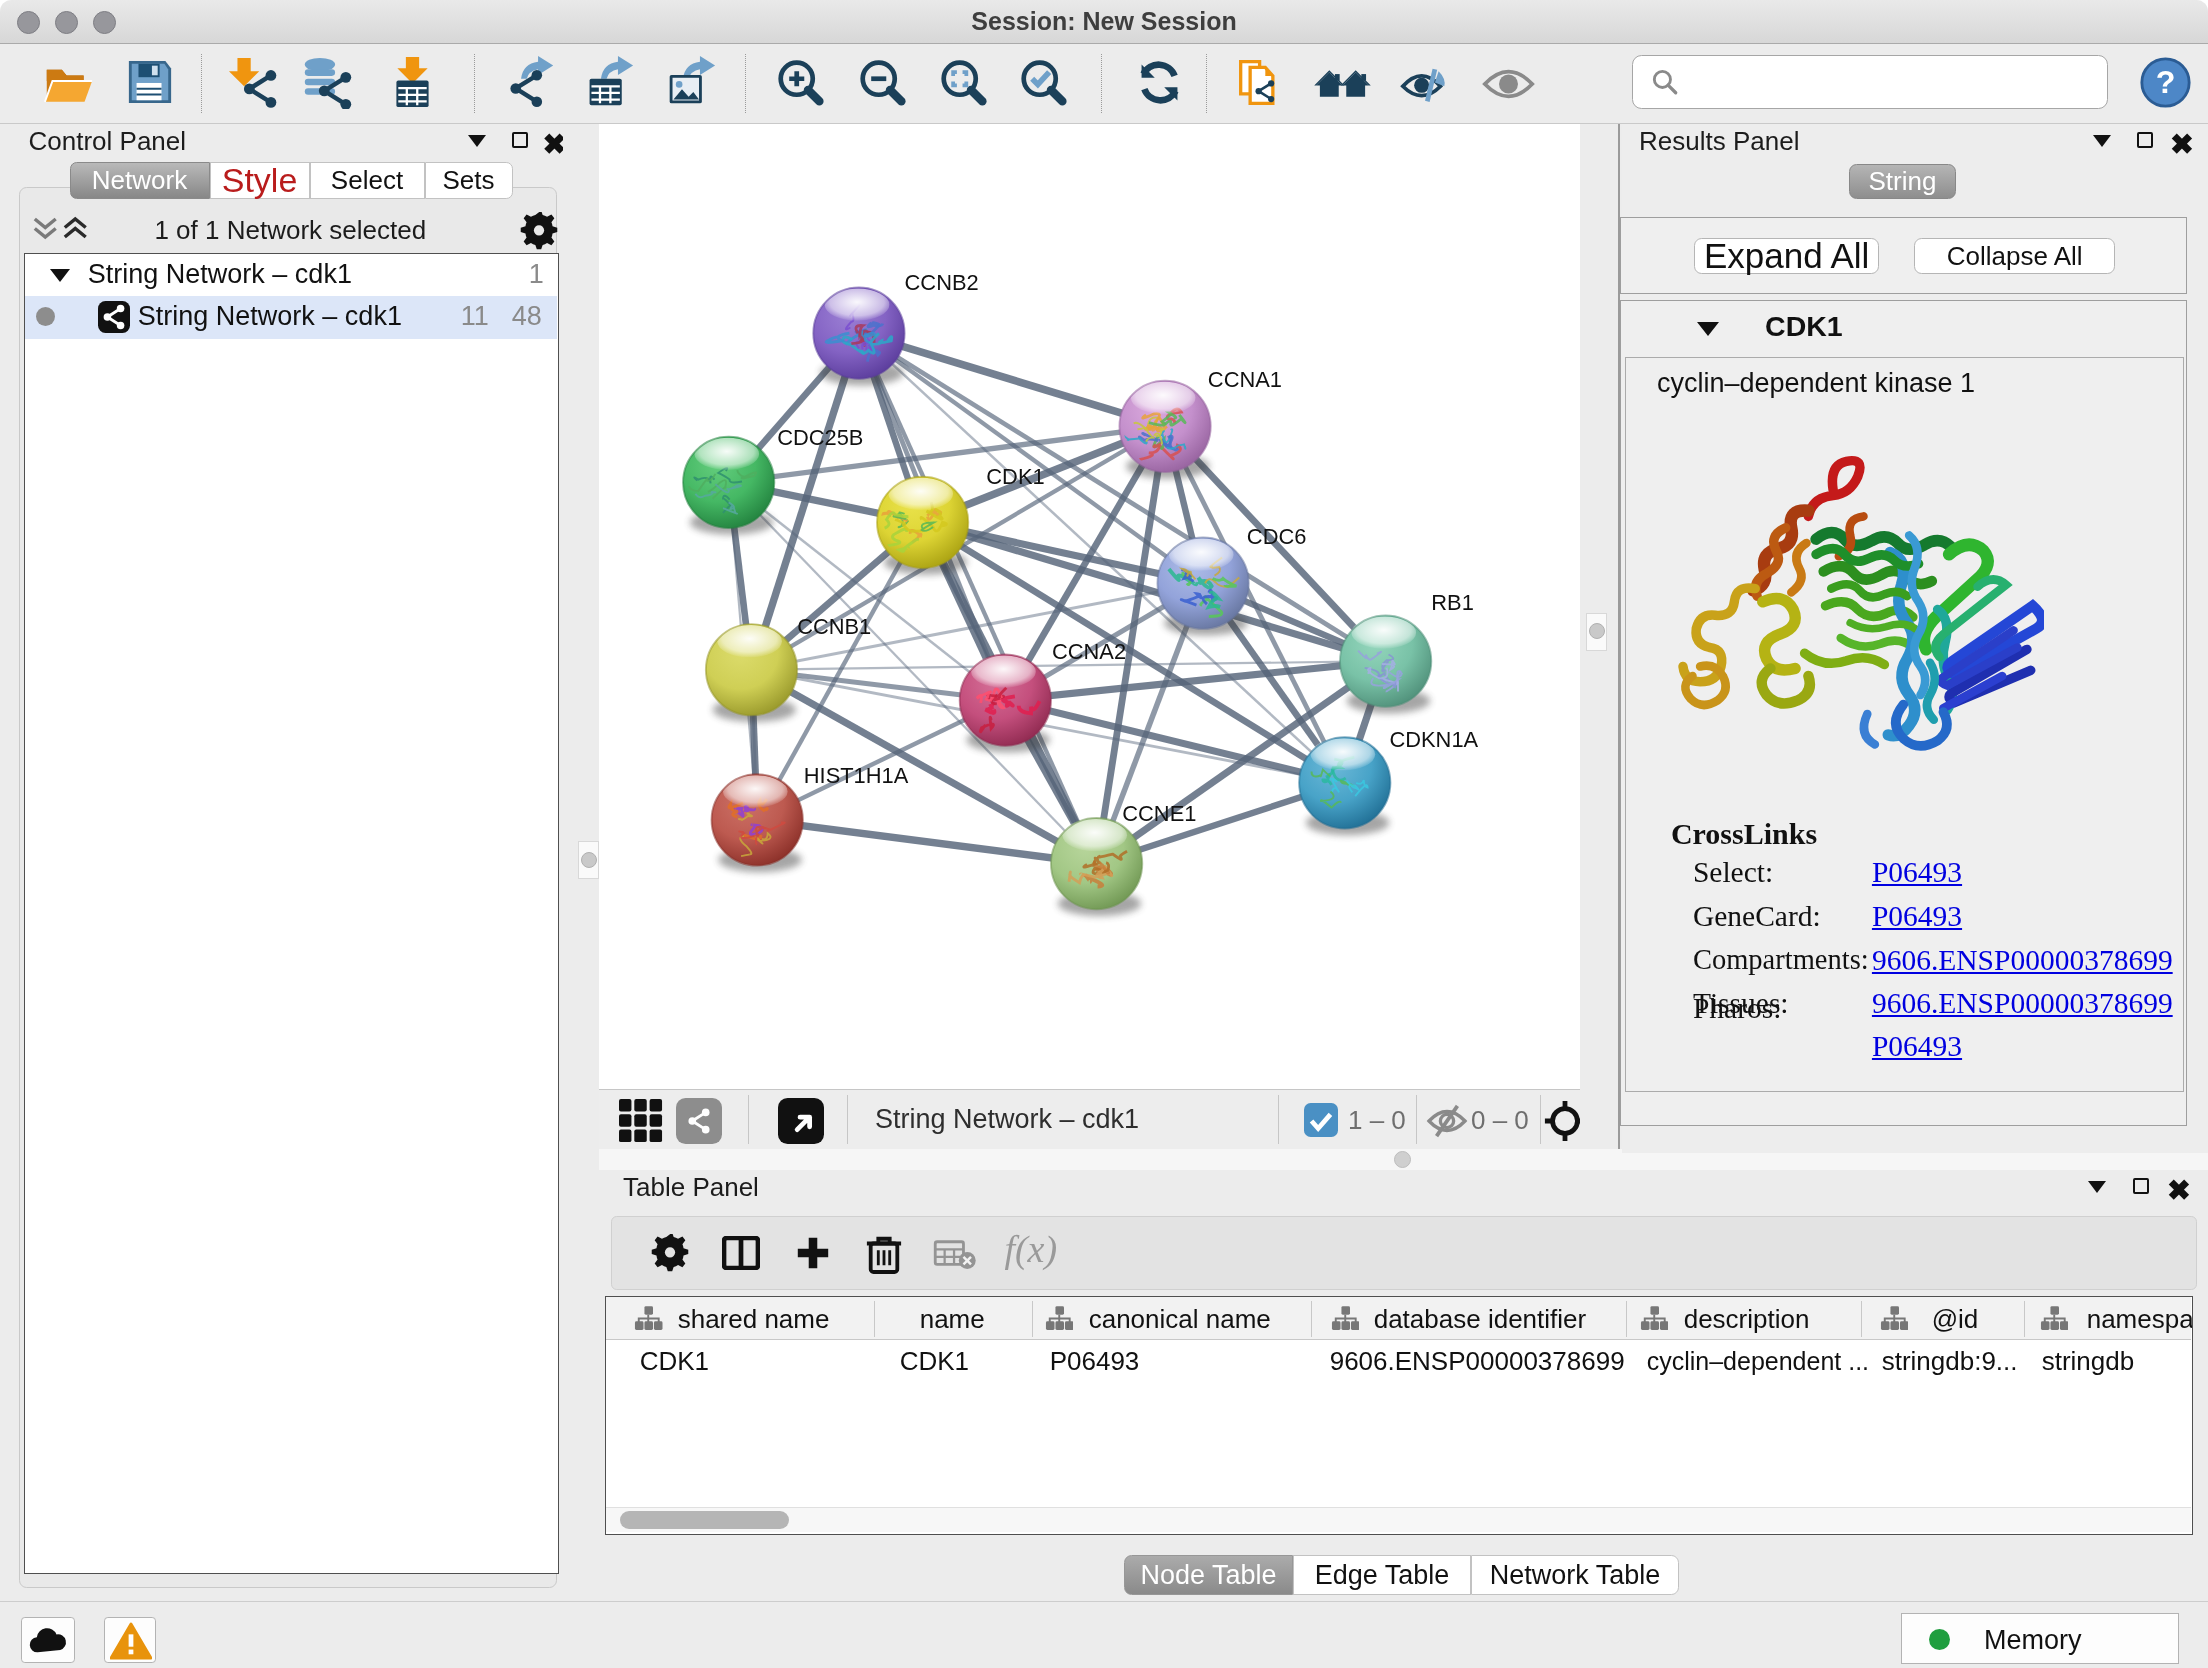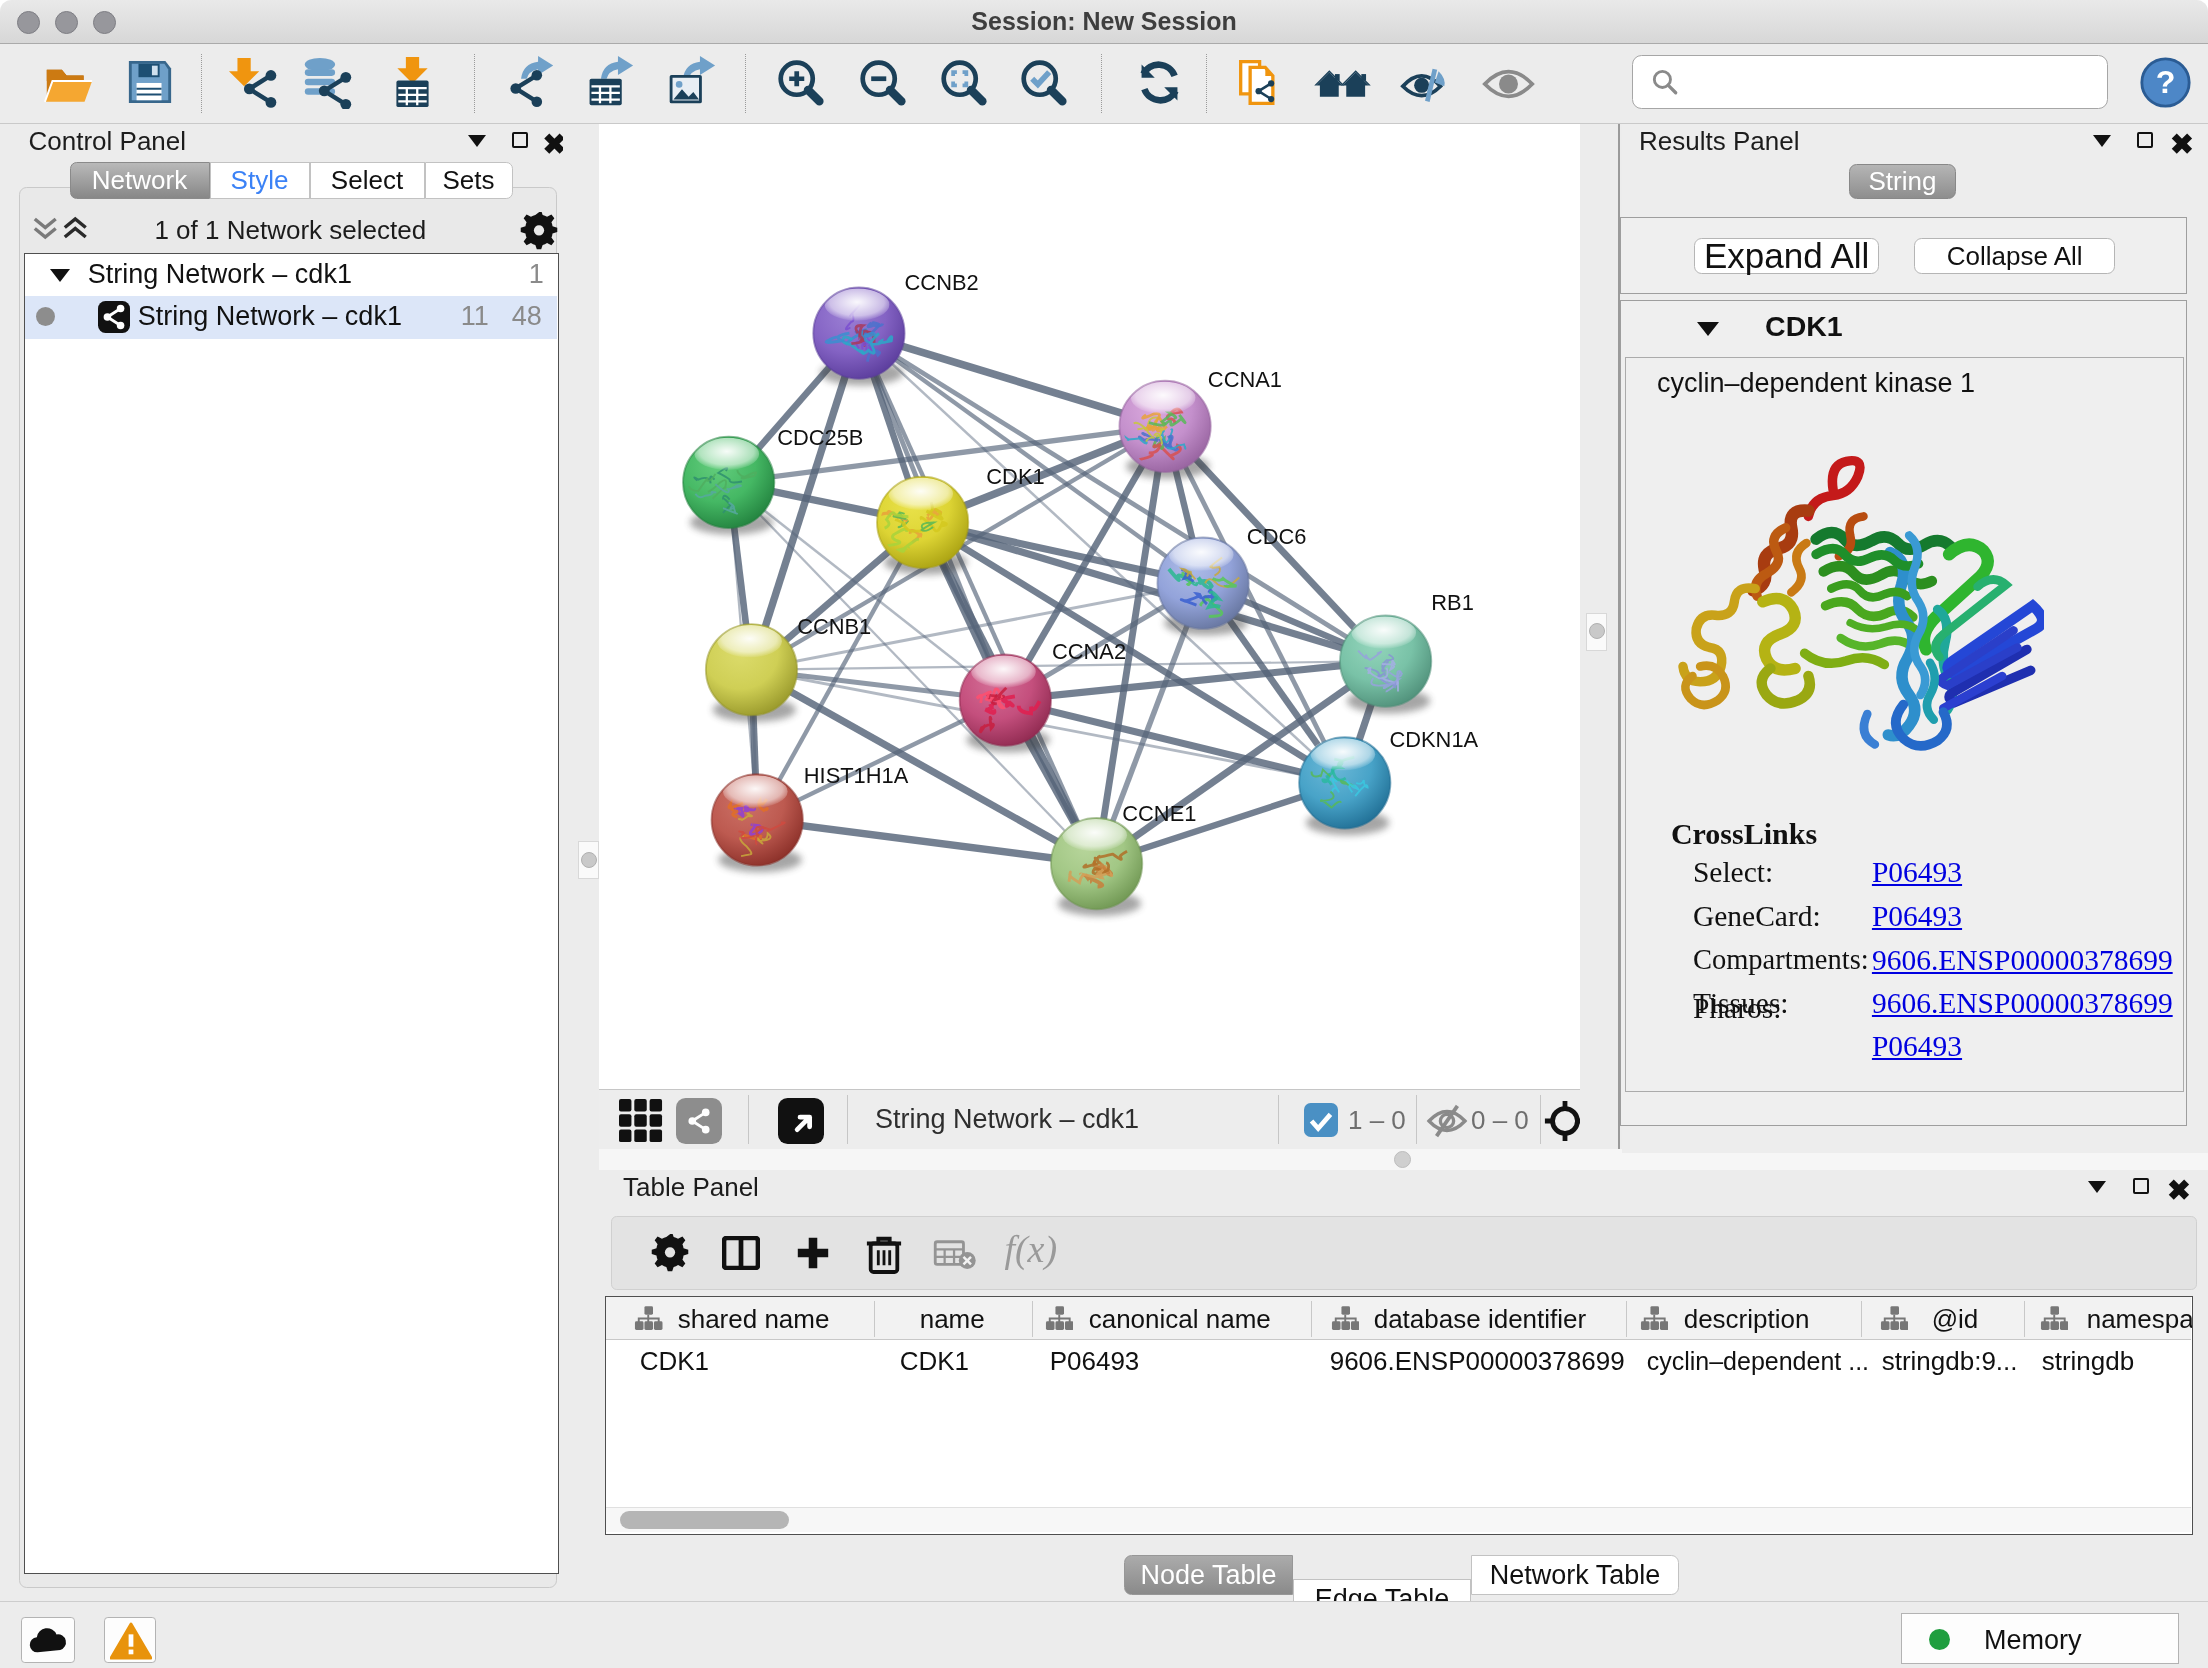--- a/index.html
+++ b/index.html
@@ -176,21 +176,21 @@
 <div class="abs" style="left:0;top:124px;width:599px;height:1545px;background:#ececec;"></div>
 
 <div class="abs" style="left:9.5px;top:124px;width:554px;height:1477px;background:#ececec;">
   <div class="abs" style="left:19px;top:1.9px;font-size:26px;color:#1c1c1c;">Control Panel</div>
   <div style="position:absolute;left:458px;top:11.4px;width:0;height:0;border-left:9.5px solid transparent;border-right:9.5px solid transparent;border-top:12.4px solid #111;"></div>
 <div style="position:absolute;left:502px;top:7.6px;width:16px;height:16px;border:2.5px solid #111;border-radius:1.9px;"></div>
 <div style="position:absolute;left:533px;top:3.8px;font-size:28.5px;font-weight:bold;color:#111;">✖</div>
   <div class="abs" style="left:9.5px;top:63px;width:538px;height:1401px;background:#e9e9e9;border:1.5px solid #c9c9c9;border-radius:7.6px;"></div>
 
   <div class="abs" style="left:60px;top:38px;width:140px;height:37px;background:linear-gradient(#b9b9b9,#878787);border:1.5px solid #8a8a8a;border-radius:6.7px 0 0 6.7px;color:#fff;font-size:26px;text-align:center;line-height:35px;">Network</div>
-  <div class="abs" style="left:200px;top:38px;width:100px;height:37px;background:#fff;border:1.5px solid #c2c2c2;color:#3b82f6;font-size:26px;text-align:center;line-height:35px;">Style</div>
+  <div class="abs" style="left:200px;top:38px;width:100px;height:37px;background:#fff;border:1.5px solid #c2c2c2;color:#b91c1c;font-size:34px;text-align:center;line-height:35px;">Style</div>
   <div class="abs" style="left:300px;top:38px;width:115px;height:37px;background:#fff;border:1.5px solid #c2c2c2;color:#111;font-size:26px;text-align:center;line-height:35px;">Select</div>
   <div class="abs" style="left:415px;top:38px;width:88px;height:37px;background:#fff;border:1.5px solid #c2c2c2;border-radius:0 6.7px 6.7px 0;color:#111;font-size:26px;text-align:center;line-height:35px;">Sets</div>
 
   <div class="abs" style="left:21px;top:92px;"><svg width="28.5" height="25" viewBox="0 0 30 26">
         <g fill="none" stroke="#7a7a7a" stroke-width="3.6">
           <path d="M4 3 l11 9 11 -9"></path>
           <path d="M4 13 l11 9 11 -9"></path>
         </g>
       </svg></div>
   <div class="abs" style="left:51px;top:92px;"><svg width="28.5" height="25" viewBox="0 0 30 26">
@@ -834,21 +834,21 @@
       <div class="abs" style="left:1041px;top:6.7px;font-size:25px;color:#111;">cyclin–dependent ...</div>
       <div class="abs" style="left:1276px;top:5.7px;font-size:26px;color:#111;">stringdb:9...</div>
       <div class="abs" style="left:1436px;top:5.7px;font-size:26px;color:#111;">stringdb</div>
     </div>
     <div class="abs" style="left:0;top:210px;width:1585px;height:25px;background:#f7f7f7;border-top:1px solid #e0e0e0;">
       <div class="abs" style="left:14.3px;top:2.9px;width:169px;height:18px;border-radius:9.5px;background:#b5b5b5;"></div>
     </div>
   </div>
 
   <div class="abs" style="left:525px;top:385px;width:169px;height:40px;background:linear-gradient(#ababab,#8a8a8a);border:1.5px solid #979797;border-radius:7.6px 0 0 7.6px;color:#fff;font-size:27px;text-align:center;line-height:38px;">Node Table</div>
-  <div class="abs" style="left:694px;top:385px;width:178px;height:40px;background:#fff;border:1.5px solid #c2c2c2;color:#111;font-size:27px;text-align:center;line-height:38px;margin-top:24px;">Edge Table</div>
+  <div class="abs" style="left:694px;top:385px;width:178px;height:40px;background:#fff;border:1.5px solid #c2c2c2;color:#111;font-size:27px;text-align:center;line-height:38px;">Edge Table</div>
   <div class="abs" style="left:872px;top:385px;width:208px;height:40px;background:#fff;border:1.5px solid #c2c2c2;border-radius:0 7.6px 7.6px 0;color:#111;font-size:27px;text-align:center;line-height:38px;">Network Table</div>
 </div>
 
 <div class="abs" style="left:0;top:1601px;width:2208px;height:68px;background:#ececec;border-top:1.5px solid #cdcdcd;">
   <div class="abs" style="left:21px;top:15px;width:54px;height:46px;background:#fdfdfd;border:1.5px solid #b3b3b3;border-radius:3.8px;">
       <div class="abs" style="left:5.7px;top:7.6px;"><svg width="42" height="30" viewBox="0 0 44 32">
           <path d="M10 28 a8 8 0 0 1 -1 -16 a11 11 0 0 1 21 -3 a8.5 8.5 0 0 1 4 16.5z" fill="#111"></path>
         </svg></div>
     </div>
   <div class="abs" style="left:104px;top:15px;width:52px;height:46px;background:#fdfdfd;border:1.5px solid #b3b3b3;border-radius:3.8px;">

